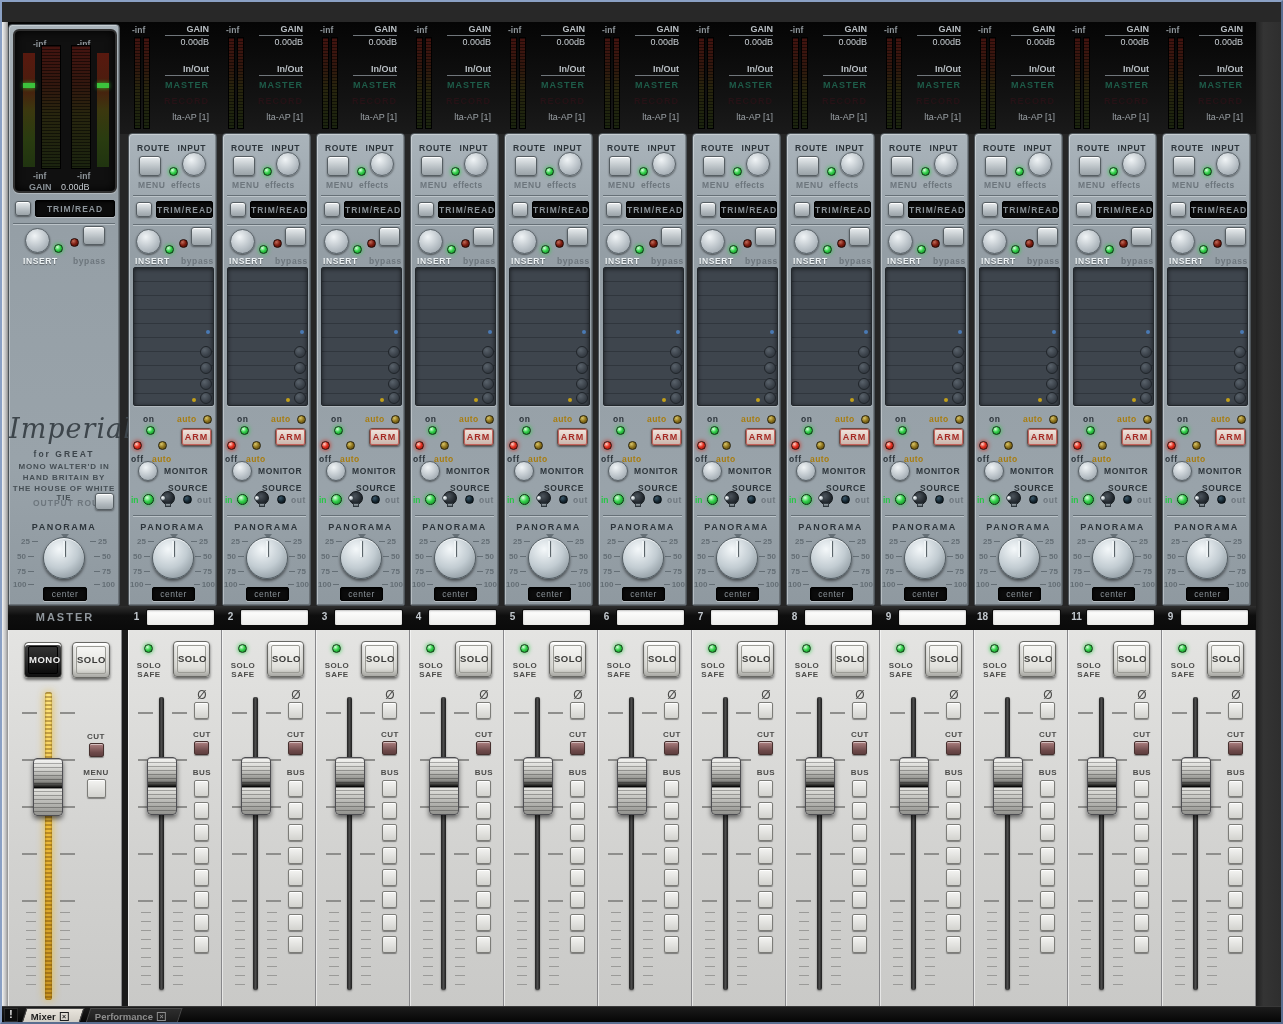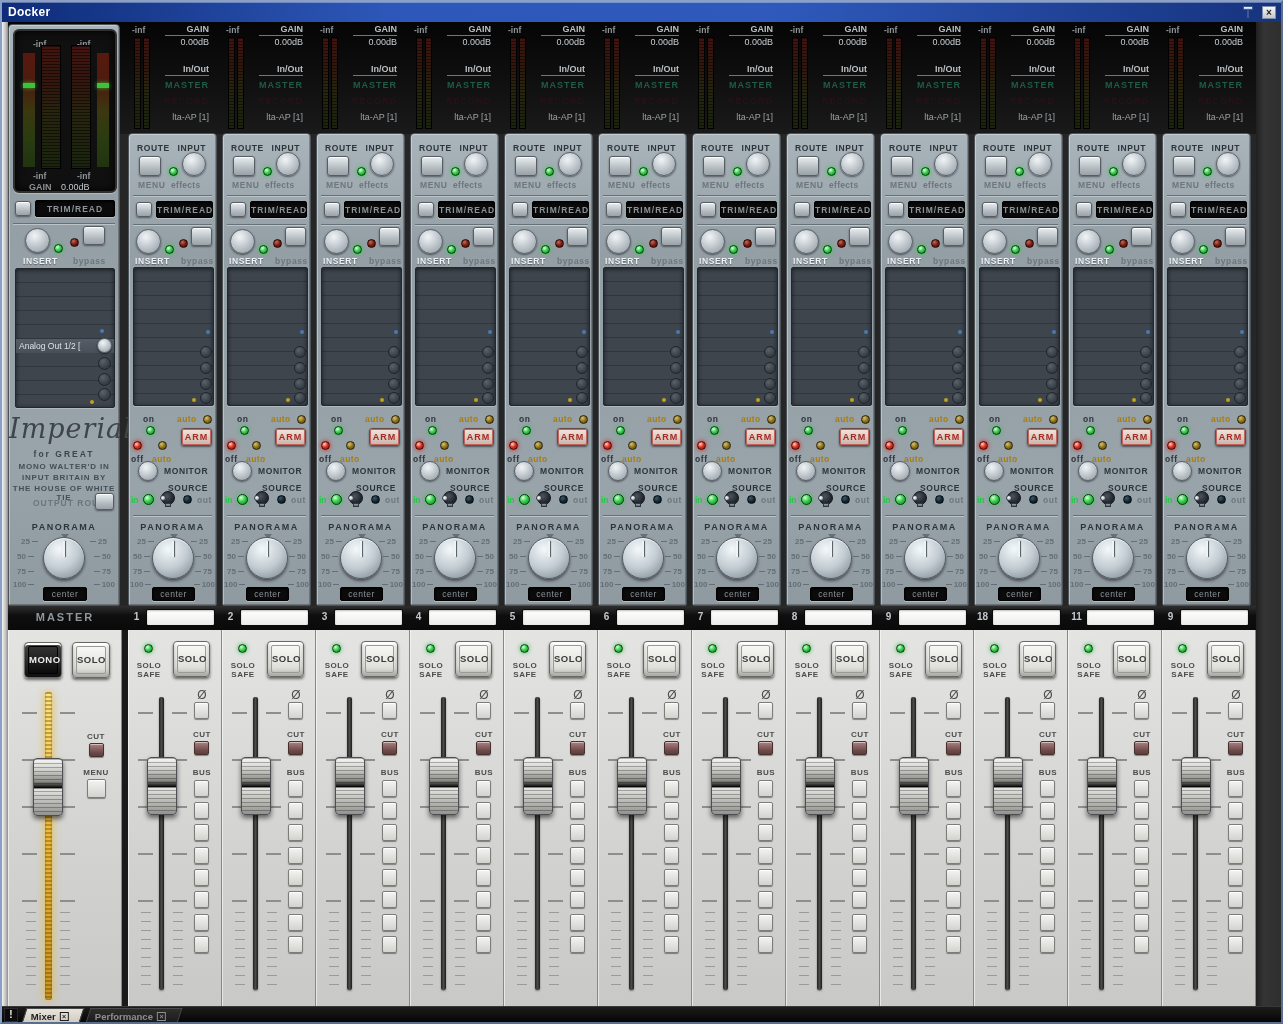--- a/index.html
+++ b/index.html
@@ -151,28 +151,20 @@
   .tab.on .in{color:#1c1c1c;}
   .tab.off{background:linear-gradient(#2e2e2e,#1a1a1a);}
   .tab.off .in{color:#8e8e8e;}
   .tclose{display:inline-block;width:9px;height:9px;border:1px solid currentColor;font-size:7px;line-height:7px;text-align:center;font-weight:bold;}
 </style>
 </head>
 <body>
 
 <div class="window">
 
-  <div class="abs titlebar">
-    <div class="abs titletext">Docker</div>
-    <div class="abs pin">
-        <span class="head"></span>
-        <span class="stem"></span>
-      </div>
-    <div class="abs closebtn">×</div>
-  </div>
 
   <div class="abs mixer">
     <div class="abs topband"></div>
     <div class="abs namestrip-bg"></div>
     <div class="abs bottom-bg"></div>
     <div class="abs rightvoid"></div>
     <div class="abs gutter"></div>
 
     <div class="col master-col">
       <div class="abs greypanel m-grey">
@@ -196,34 +188,25 @@
         <div class="abs display" style="left:26px;top:175px;width:80px;height:17px;line-height:16px;">TRIM/READ</div>
         <div class="abs sep" style="left:4px;right:4px;top:198px;"></div>
 
         <div class="abs knob" style="left:16px;top:203px;width:25px;height:25px;"></div>
         <div class="abs led led-g" style="left:45px;top:219px;"></div>
         <div class="abs led led-rd" style="left:61px;top:213px;"></div>
         <div class="abs btn-sq" style="left:74px;top:201px;width:22px;height:19px;"></div>
         <span class="abs lbl-white" style="left:14px;top:231px;">INSERT</span>
         <span class="abs lbl-dim" style="left:64px;top:231px;">bypass</span>
 
-        <div class="abs fxlist" style="left:6px;top:243px;width:100px;height:140px;">
-          <div class="abs dot" style="left:84px;top:60px;background:#4a7ab4;"></div>
-          <div class="abs fxrow-hi" style="left:0;top:70px;right:0;height:14px;">Analog Out 1/2 [</div>
-          <div class="abs knob" style="left:81px;top:69px;width:15px;height:15px;"></div>
-          <div class="abs fxknob" style="left:82px;top:88px;width:13px;height:13px;"></div>
-          <div class="abs fxknob" style="left:82px;top:104px;width:13px;height:13px;"></div>
-          <div class="abs fxknob" style="left:82px;top:119px;width:13px;height:13px;"></div>
-          <div class="abs dot" style="left:74px;top:131px;background:#c2a01a;"></div>
-        </div>
 
         <div class="abs logo-script" style="left:0;right:0;top:388px;">Imperial</div>
         <div class="abs logo-sub" style="left:0;right:0;top:424px;">for GREAT</div>
         <div class="abs tagline" style="left:0;right:0;top:437px;">MONO WALTER'D IN</div>
-        <div class="abs tagline" style="left:0;right:0;top:448px;">INPUT BRITAIN BY</div>
+        <div class="abs tagline" style="left:0;right:0;top:448px;">HAND BRITAIN BY</div>
         <div class="abs tagline" style="left:0;right:0;top:459px;">THE HOUSE OF WHITE TIE</div>
         <span class="abs lbl-dim" style="left:24px;top:473px;letter-spacing:1px;">OUTPUT ROUTE</span>
         <div class="abs btn-sq" style="left:86px;top:468px;width:19px;height:17px;"></div>
 
         <div class="abs pan-title" style="left:0;right:0;top:497px;">PANORAMA</div>
         <div class="abs pan-tri" style="left:52px;top:509px;"></div>
         <span class="abs scl l" style="left:12px;top:512px;">25</span>
         <span class="abs scl l" style="left:8px;top:527px;">50</span>
         <span class="abs scl l" style="left:8px;top:542px;">75</span>
         <span class="abs scl l" style="left:4px;top:555px;">100</span>

